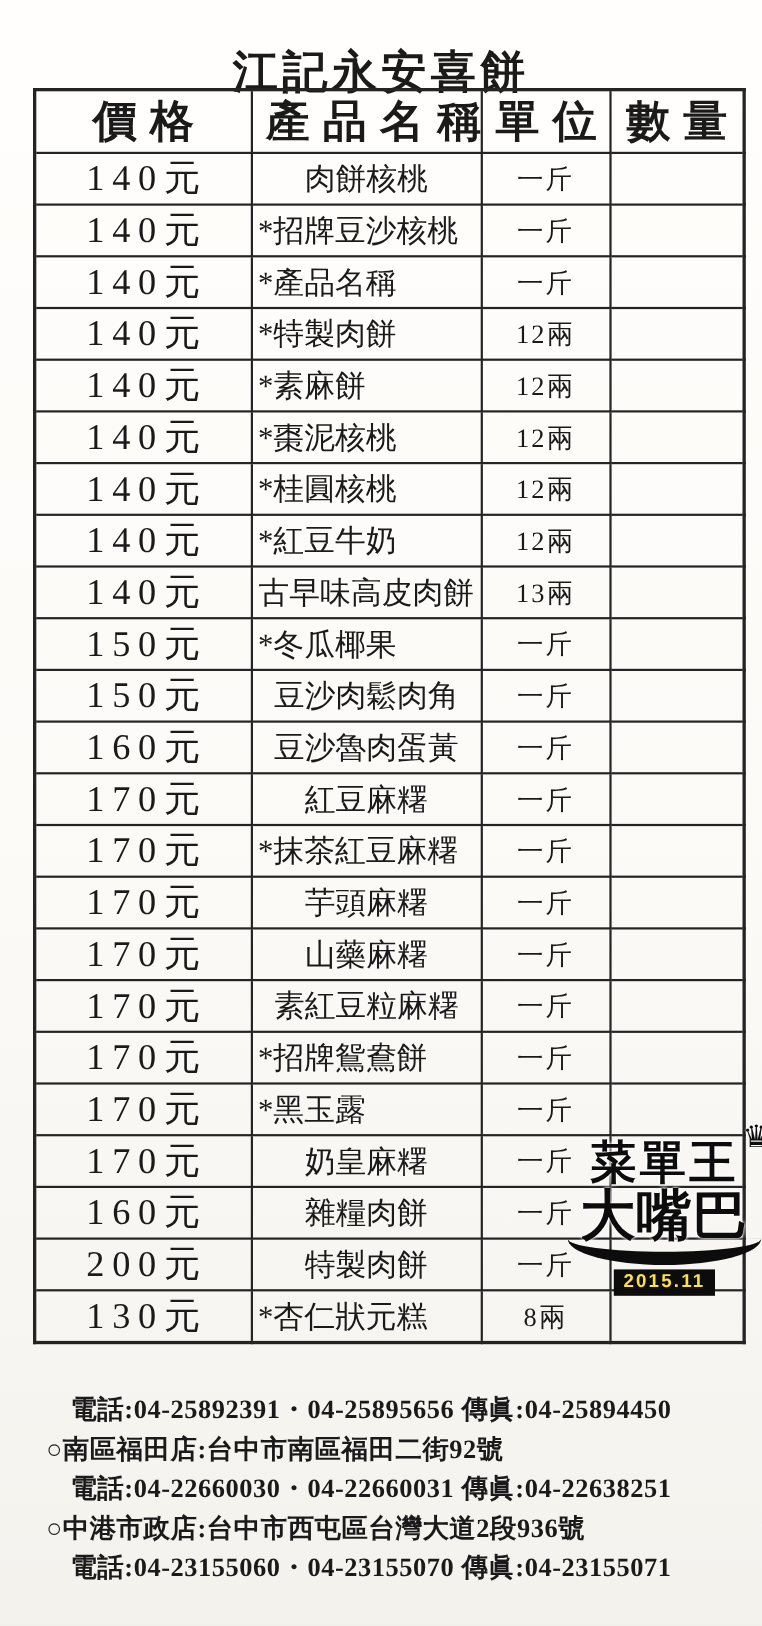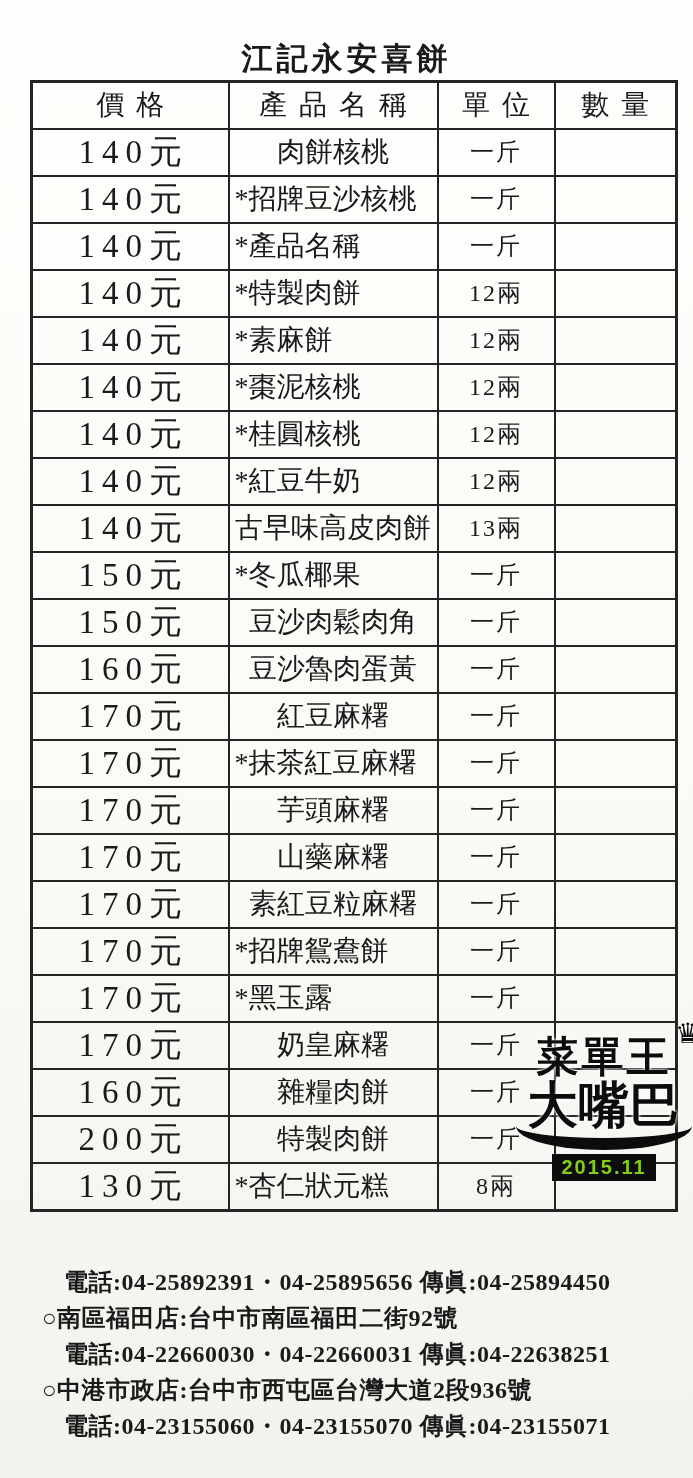--- a/index.html
+++ b/index.html
@@ -13,37 +13,37 @@
     width:693px;height:1478px;
     margin:0 auto;
     background:linear-gradient(180deg,#fffefc 0%,#fbfaf7 55%,#f3f2ed 100%);
     font-family:"Liberation Serif","DejaVu Serif",serif;
     color:var(--ink);
     overflow:hidden;
   }
   .title{
     position:absolute;top:38px;left:0;width:693px;
     text-align:center;
-    font-size:31px;font-weight:600;letter-spacing:4px;
+    font-size:41px;font-weight:600;letter-spacing:4px;
   }
   table.menu{
     position:absolute;top:80px;left:30px;
     width:645px;
     border-collapse:collapse;table-layout:fixed;
     background:transparent;
   }
   table.menu th,table.menu td{
     border:2.5px solid #242424;
     padding:0;
     overflow:hidden;white-space:nowrap;
   }
   table.menu{border:3.5px solid #242424;}
   thead th{
     height:47px;
-    font-size:28px;font-weight:400;
+    font-size:40px;font-weight:700;
     letter-spacing:12px;
     text-indent:12px; 
   }
   tbody td{height:44px;vertical-align:middle;}
   td.price{
     font-size:33px;text-align:center;
     letter-spacing:7px;text-indent:7px;
   }
   td.name{
     font-size:28px;text-align:center;
@@ -72,22 +72,22 @@
     text-shadow:0 0 2px #fff;
   }
   .wm-mid{font-size:50px;line-height:1.0;margin-top:2px;letter-spacing:1px;
     text-shadow:0 0 2px #fff,0 0 4px #fff;}
   .wm-swoosh{
     width:176px;height:24px;margin:-4px auto 4px auto;
     border-bottom:12px solid #0c0c0c;
     border-radius:0 0 88px 88px / 0 0 24px 24px;
   }
   .wm-date{
-    display:inline-block;background:#0c0c0c;color:#84cc16;
-    font-size:20px;font-weight:bold;letter-spacing:2px;
+    display:inline-block;background:#0c0c0c;color:#fde047;
+    font-size:17px;font-weight:bold;letter-spacing:2px;
     padding:2px 9px 3px 9px;line-height:1.1;
   }
 </style>
 </head>
 <body>
 
 <div class="page">
 
   <div class="title">江記永安喜餅</div>
 

